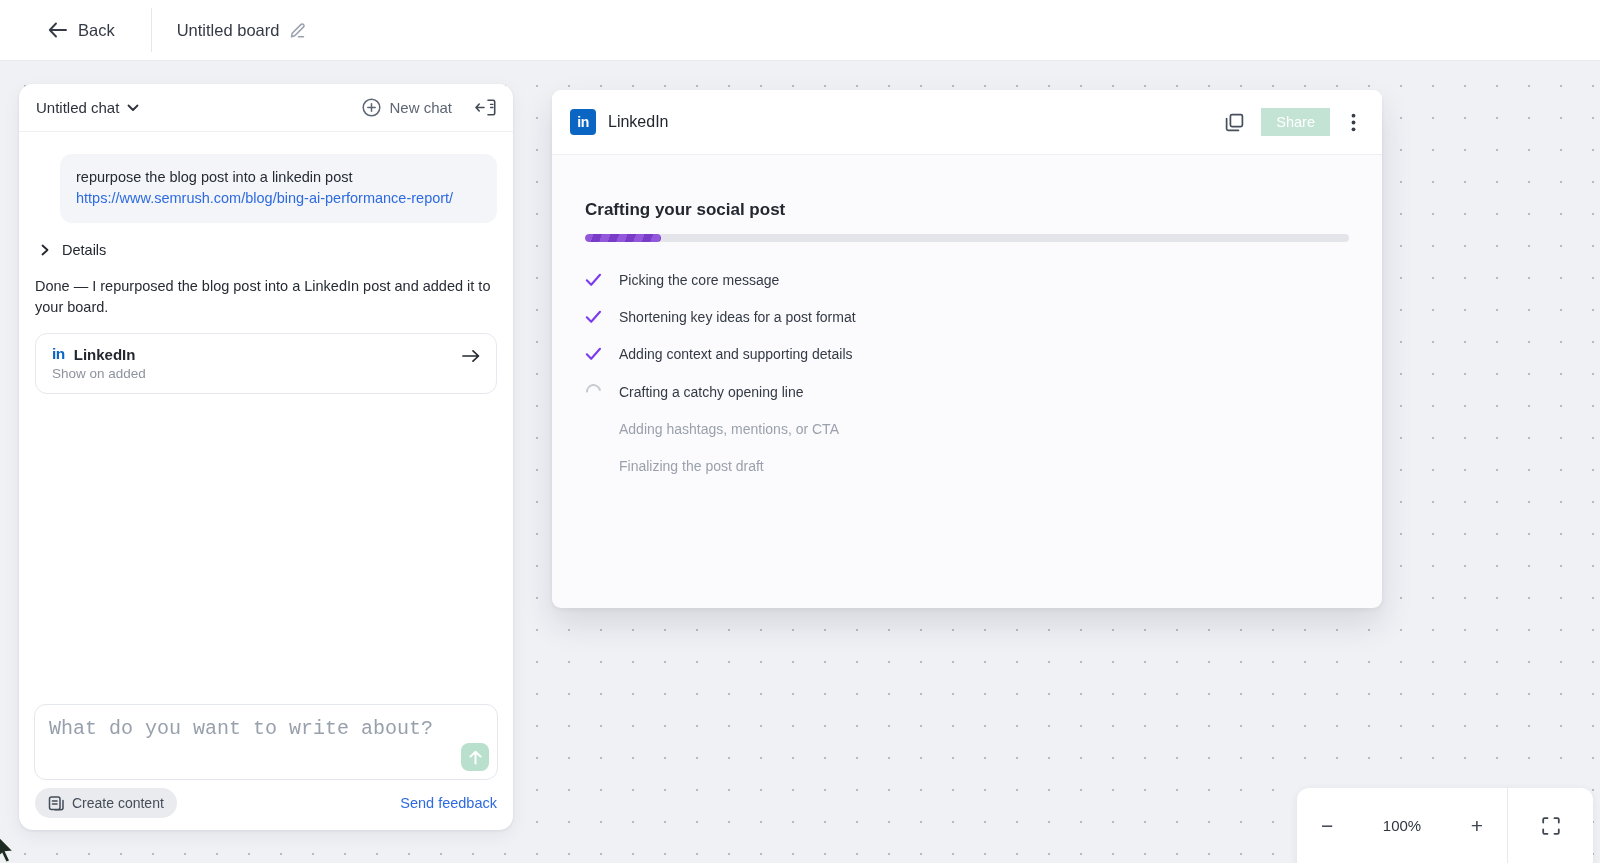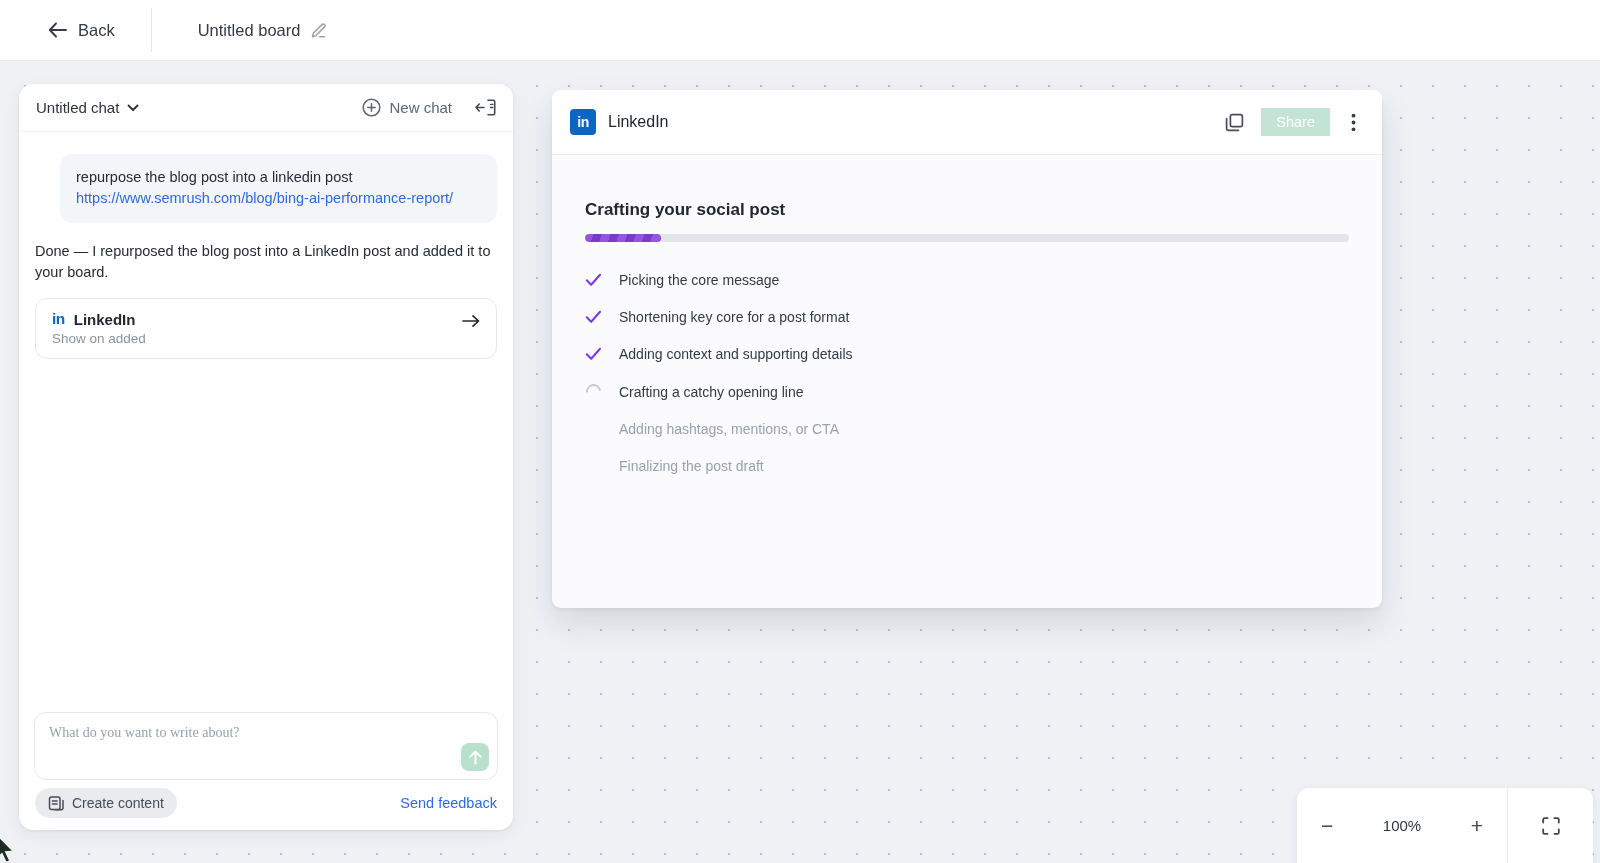--- a/index.html
+++ b/index.html
@@ -11,21 +11,21 @@
   svg { display:block; }
 
   
   .topbar {
     height:61px; background:#fff; border-bottom:1px solid #e9ebef;
     display:flex; align-items:center;
   }
   .back-btn { display:flex; align-items:center; gap:11px; margin-left:48px; cursor:pointer; }
   .back-btn span { font-size:16.5px; font-weight:500; color:#343a46; }
   .topbar-divider { width:1px; height:44px; background:#e4e7ec; margin-left:36px; }
-  .board-title-wrap { display:flex; align-items:center; gap:10px; margin-left:46px; }
+  .board-title-wrap { display:flex; align-items:center; gap:10px; margin-left:25px; }
   .board-title { font-size:16.5px; font-weight:500; color:#343a46; }
 
   
   .canvas {
     position:relative; height:802px; overflow:hidden;
     background-color:#f0f1f5;
     background-image:radial-gradient(circle, #b7bbc4 1.1px, rgba(0,0,0,0) 1.25px);
     background-size:32px 32px; background-position:9px 9px;
   }
 
@@ -64,21 +64,21 @@
   .artifact-title { font-size:15px; font-weight:600; color:#23272f; }
   .artifact-subtitle { margin-top:3px; font-size:13.5px; color:#8d939e; }
   .artifact-arrow { position:absolute; right:16px; top:15px; }
 
   .composer {
     flex:0 0 68px; margin:0 15px; border:1px solid #e4e7ec; border-radius:12px;
     position:relative; background:#fff;
   }
   .composer textarea {
     width:100%; height:100%; border:0; outline:none; resize:none; background:transparent;
-    padding:12px 44px 12px 14px; font-family:Liberation Serif, serif; font-size:14px; color:#30353f;
+    padding:12px 44px 12px 14px; font-family:Liberation Mono, monospace; font-size:20px; color:#30353f;
   }
   .composer textarea::placeholder { color:#98a0ab; }
   .send-btn {
     position:absolute; right:8px; bottom:8px; width:28px; height:28px;
     background:#b9dfcd; border:0; border-radius:8px; display:flex;
     align-items:center; justify-content:center; cursor:pointer;
   }
   .chat-footer {
     flex:0 0 50px; display:flex; align-items:center; justify-content:space-between;
     padding:0 16px 4px;
@@ -202,20 +202,28 @@
         </div>
       </div>
     </div>
 
     <div class="chat-scroll">
       <div class="msg-user">
         <div>repurpose the blog post into a linkedin post</div>
         <a href="#">https://www.semrush.com/blog/bing-ai-performance-report/</a>
       </div>
 
+      <div class="details-row">
+        <span>
+          <svg width="8" height="12" viewBox="0 0 8 12">
+              <path d="M1.5 1.5L6.5 6l-5 4.5" fill="none" stroke="#23272f" stroke-width="1.8" stroke-linecap="round" stroke-linejoin="round"></path>
+            </svg>
+        </span>
+        <span class="details-label">Details</span>
+      </div>
 
       <div class="assistant-text">Done — I repurposed the blog post into a LinkedIn post and added it to your board.</div>
 
       <div class="artifact-card">
         <div class="artifact-title-row">
           <span class="in-logo-text">in</span>
           <span class="artifact-title">LinkedIn</span>
         </div>
         <div class="artifact-subtitle">Show on added</div>
         <span class="artifact-arrow">
@@ -286,21 +294,21 @@
               </svg>
             </span>
             <span class="step-label">Picking the core message</span>
           </div>
           <div class="step done">
             <span class="step-icon">
               <svg width="17" height="14" viewBox="0 0 17 14">
                 <path d="M1.8 7.3l4.4 4.5L15 1.8" fill="none" stroke="#7c3aed" stroke-width="2.1" stroke-linecap="round" stroke-linejoin="round"></path>
               </svg>
             </span>
-            <span class="step-label">Shortening key core for a post format</span>
+            <span class="step-label">Shortening key ideas for a post format</span>
           </div>
           <div class="step done">
             <span class="step-icon">
               <svg width="17" height="14" viewBox="0 0 17 14">
                 <path d="M1.8 7.3l4.4 4.5L15 1.8" fill="none" stroke="#7c3aed" stroke-width="2.1" stroke-linecap="round" stroke-linejoin="round"></path>
               </svg>
             </span>
             <span class="step-label">Adding context and supporting details</span>
           </div>
           <div class="step active">

